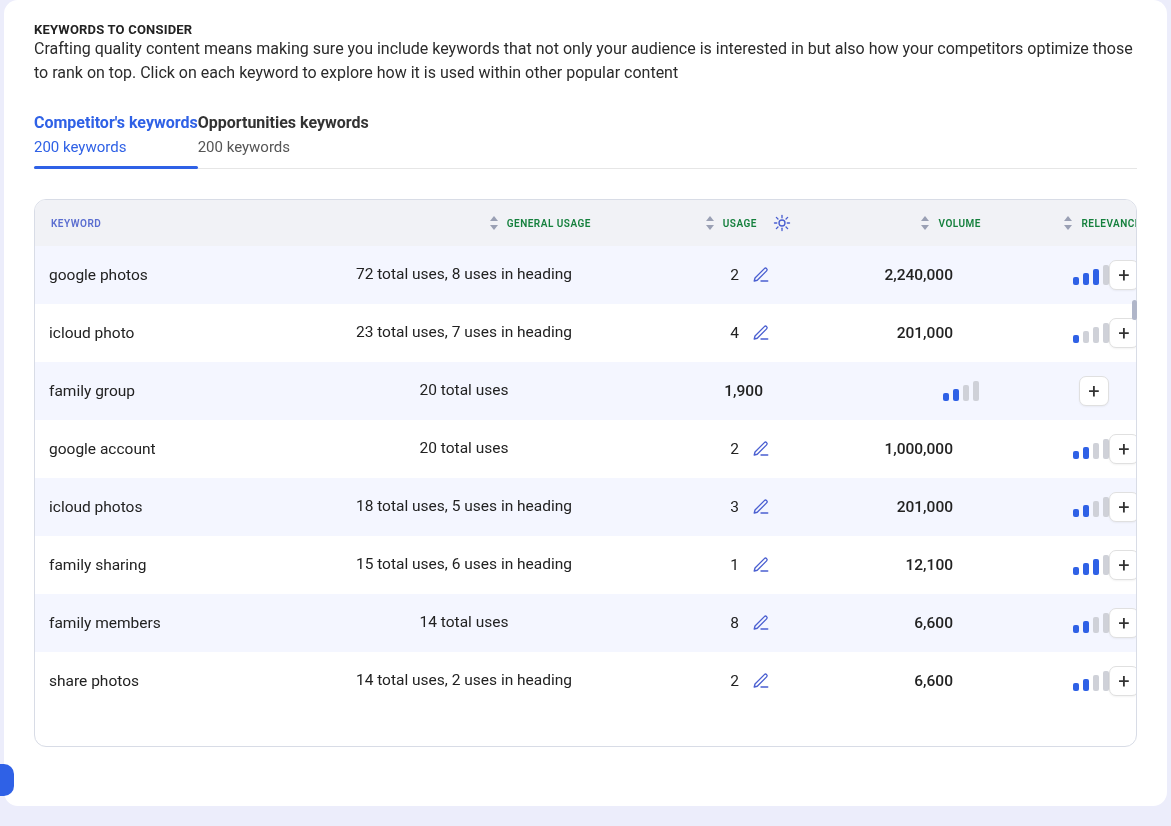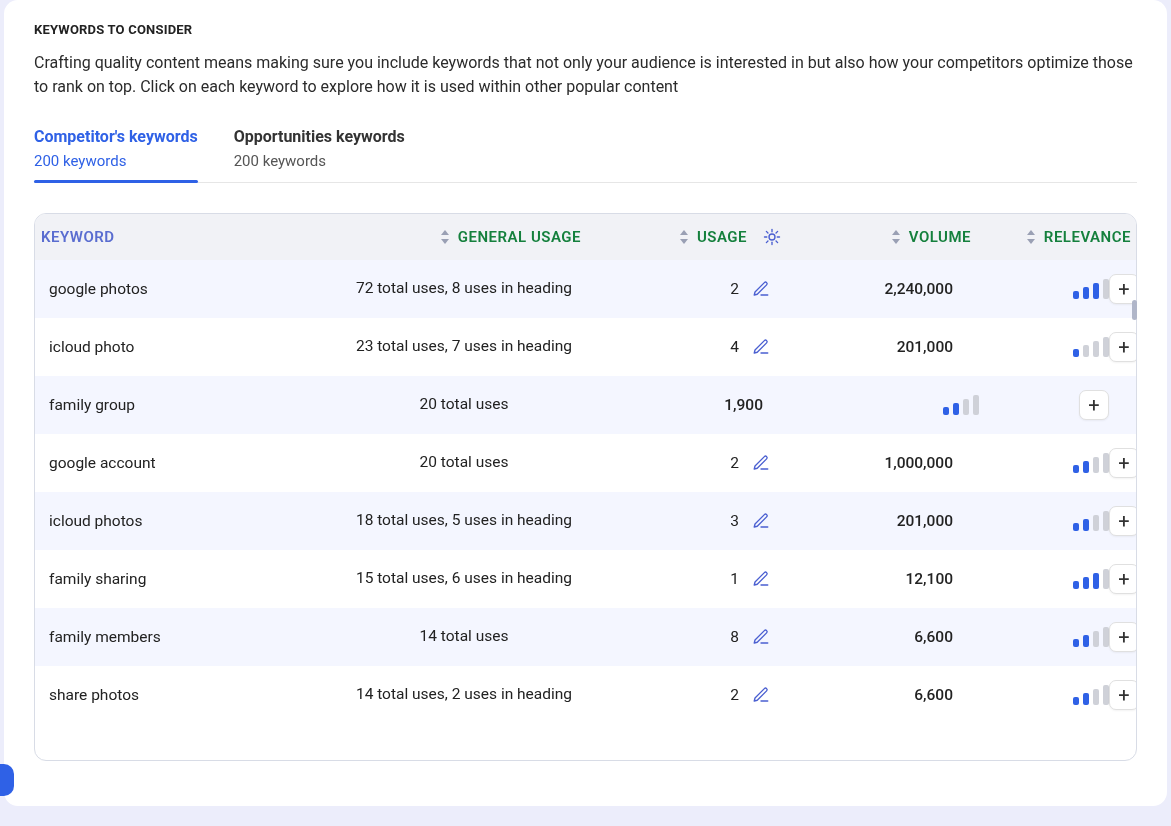--- a/index.html
+++ b/index.html
@@ -19,28 +19,26 @@
     overflow: hidden;
     position: relative;
   }
   .title {
     font-size: 13px;
     font-weight: 700;
     color: #222;
     letter-spacing: 0.2px;
   }
   .desc {
-    margin-top: 14px;
     font-size: 16px;
     line-height: 1.5;
     color: #2b2b2b;
   }
   .tabs {
     display: flex;
-    gap: 36px;
     margin-top: 28px;
     border-bottom: 1px solid #e6e6e6;
   }
   .tab {
     padding-bottom: 12px;
     cursor: pointer;
     position: relative;
   }
   .tab.active::after {
     content: "";
@@ -58,22 +56,22 @@
   .table-wrap {
     margin-top: 30px;
     border: 1px solid #d8dce6;
     border-radius: 12px;
     overflow: hidden;
   }
   .thead {
     display: grid;
     grid-template-columns: 290px 250px 200px 190px 160px;
     background: #f1f2f6;
-    padding: 14px 14px 14px 6px;
-    font-size: 15px;
+    padding: 14px 14px 14px 16px;
+    font-size: 10px;
     letter-spacing: 0.5px;
     text-align: center;
   }
   .th {
     display: flex;
     align-items: center;
     gap: 8px;
     color: #15803d;
     font-weight: 600;
     cursor: pointer;

